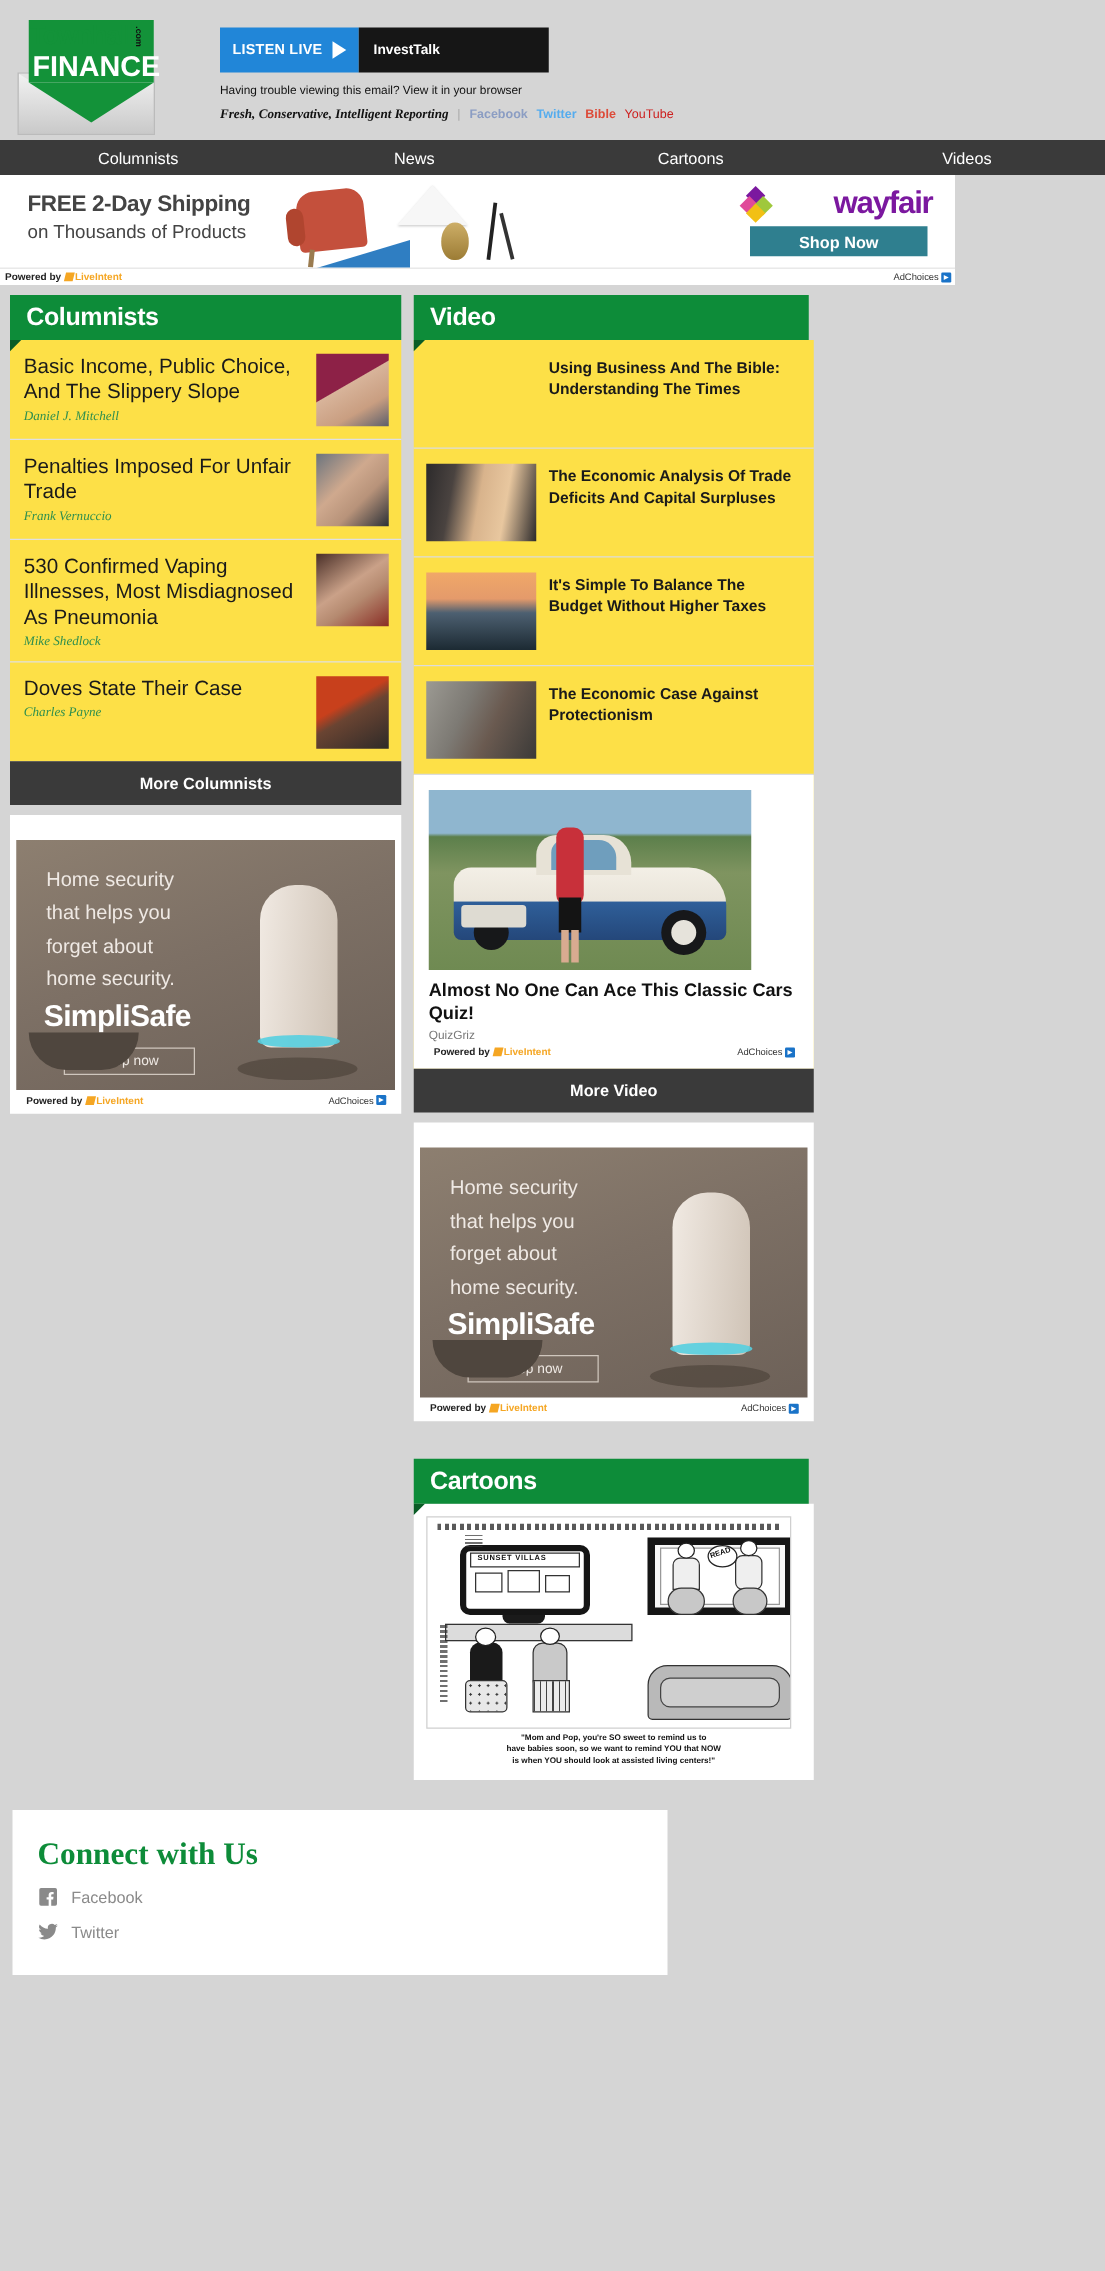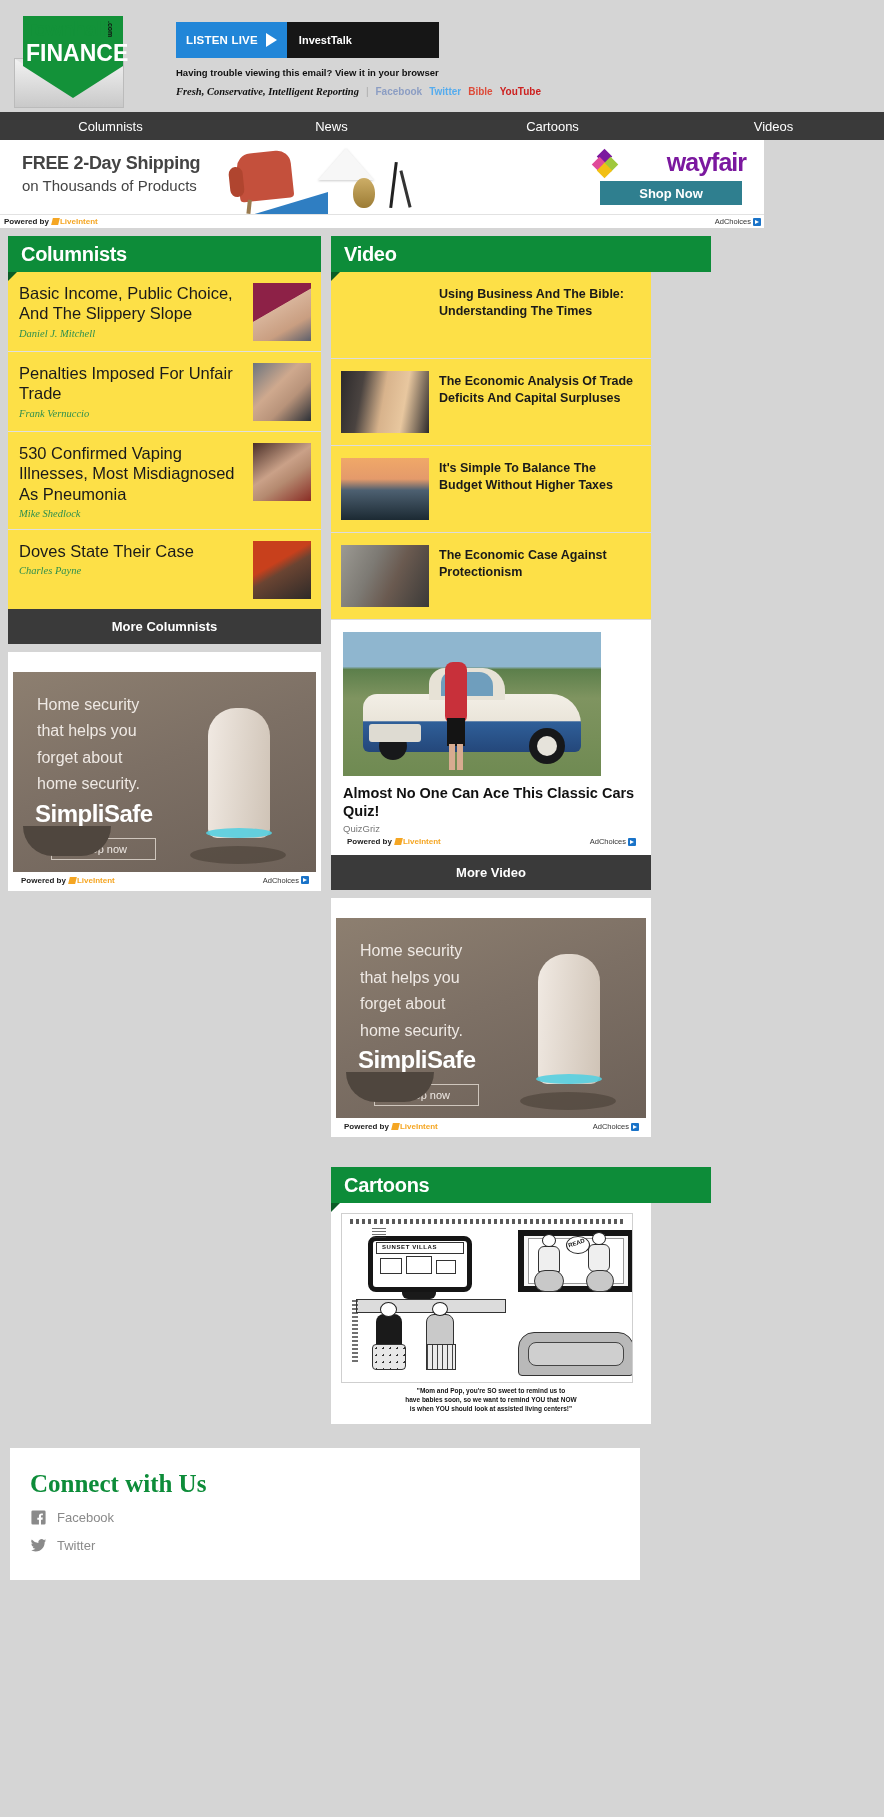--- a/index.html
+++ b/index.html
@@ -52,28 +52,28 @@
     background:#2186d8; color:#fff; font-size:11.5px; font-weight:bold;
     display:flex; align-items:center; padding:0 10px; gap:8px; letter-spacing:.2px;
   }
   .listen-live .tri {
     width:0;height:0;border-left:11px solid #fff;border-top:7px solid transparent;border-bottom:7px solid transparent;
   }
   .listen-show {
     background:#161616; color:#fff; font-size:11px; font-weight:bold;
     display:flex; align-items:center; padding:0 12px; flex:1;
   }
-  .trouble { font-size:9.5px; font-weight:bold; color:#111; margin-top:9px; }
+  .trouble { font-size:9.5px; font-weight:normal; color:#111; margin-top:9px; }
   .tagline-row { margin-top:8px; font-size:10px; display:flex; align-items:center; gap:7px; }
   .tagline { font-family:"Liberation Serif", serif; font-style:italic; font-weight:bold; color:#111; font-size:10.5px; }
   .tagline-sep { color:#aaa; }
   .soc-fb { color:#8b9dc3; font-weight:bold; font-size:10px; }
   .soc-tw { color:#55acee; font-weight:bold; font-size:10px; }
   .soc-gp { color:#dd4b39; font-weight:bold; font-size:10px; }
-  .soc-yt { color:#cd201f; font-weight:bold; font-size:10px; }
+  .soc-yt { color:#cd201f; font-weight:normal; font-size:10px; }
 
   
   .nav {
     background:#3a3a3a; height:28px; display:flex; align-items:center;
     width:884px; margin-top:0;
   }
   .nav a {
     flex:1; text-align:center; color:#fff; font-size:13px; text-decoration:none;
     font-family:"Liberation Sans",sans-serif;
   }
@@ -139,21 +139,21 @@
     position:absolute; left:0; top:0; right:0; height:36px; background:#0d8c39;
     display:flex; align-items:center;
   }
   .sec-head .bar span {
     color:#fff; font-size:20px; font-weight:bold; padding-left:13px; letter-spacing:-.3px;
   }
   .sec-head .fold {
     position:absolute; left:0; top:36px; width:0; height:0;
     border-left:9px solid #0a5c26; border-bottom:9px solid transparent;
   }
-  .sec-wide { width:380px; margin-left:0; }
+  .sec-wide { width:316px; margin-left:0; }
 
   
   .card { background:#fde047; }
   .col-item {
     display:flex; padding:11px 10px 10px 11px; border-bottom:1px solid #e0e0e0;
     align-items:flex-start; gap:8px; min-height:62px;
   }
   .col-item:last-child { border-bottom:none; }
   .col-item .txt { flex:1; }
   .col-title {
@@ -216,21 +216,21 @@
     width:292px; height:170px; background:#fff; border:1px solid #cfcfcf;
     position:relative; overflow:hidden;
   }
   .cartoon-cap{
     font-size:6.5px; text-align:center; color:#111; line-height:1.35; margin-top:4px;
     font-weight:bold;
   }
 
   
   .footer-wrap { padding:24px 10px 0 10px; }
-  .footer-card { background:#fff; width:630px; padding:22px 20px 26px 20px; }
+  .footer-card { background:#fff; width:524px; padding:22px 20px 26px 20px; }
   .connect-title {
     font-family:"Liberation Serif", serif; font-weight:bold; font-size:25px; color:#0d8c39;
   }
   .soc-row { display:flex; align-items:center; gap:10px; margin-top:11px; }
   .soc-ico { width:17px; height:17px; fill:#8a8a8a; }
   .soc-label { font-size:13px; color:#8a8a8a; }
 
   .spacer-lg { height:28px; }
 </style>
 </head>

